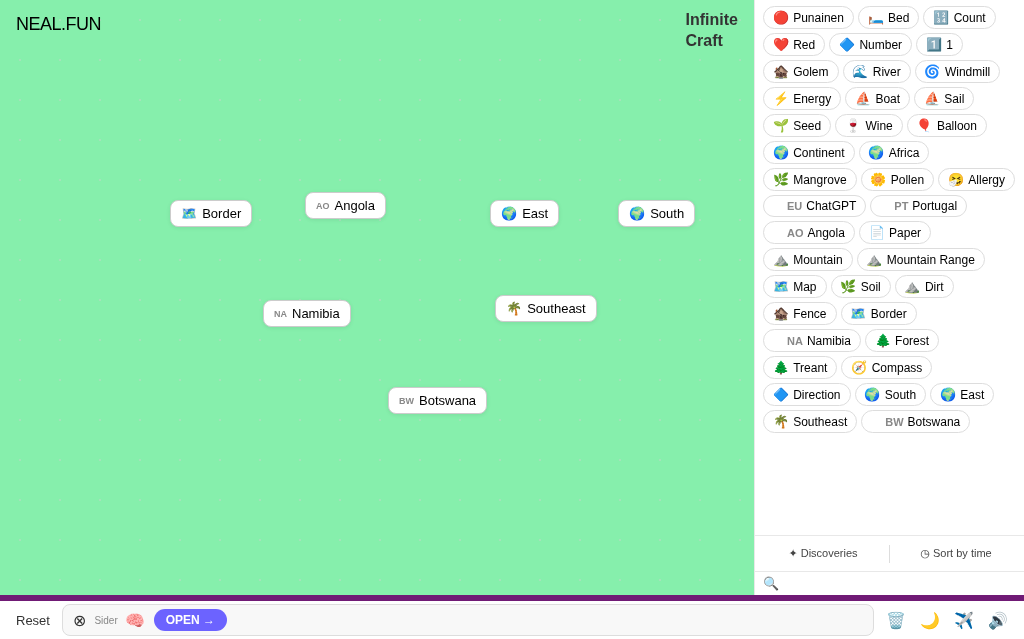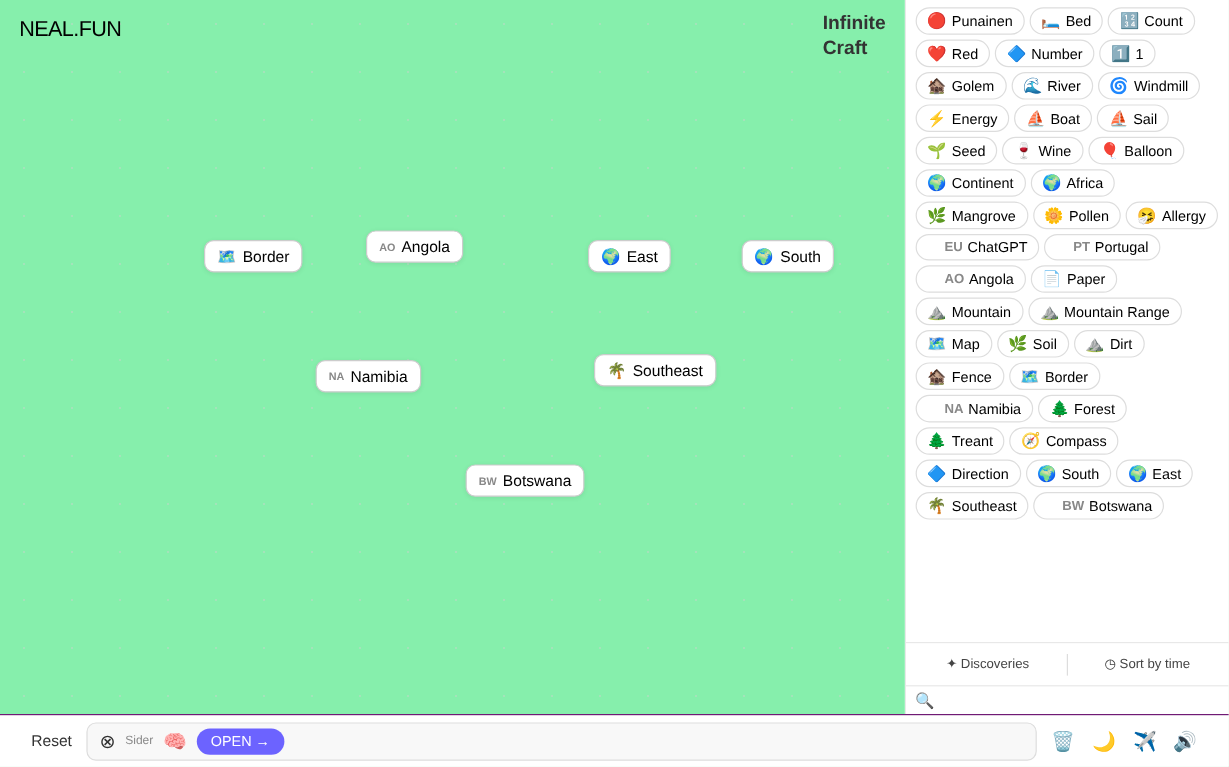--- a/index.html
+++ b/index.html
@@ -92,24 +92,24 @@
       outline: none;
       font-size: 12px;
       color: #555;
       background: transparent;
     }
 
     
     .footer {
       height: 44px;
       background: #fff;
-      border-top: 1px solid #701a75;
-      display: flex;
-      align-items: center;
-      padding: 0 26px;
+      border-top: 6px solid #701a75;
+      display: flex;
+      align-items: center;
+      padding: 0 16px;
       gap: 12px;
     }
 
     .footer .reset-btn {
       font-size: 13px;
       color: #333;
       cursor: pointer;
       background: none;
       border: none;
       font-weight: 500;
@@ -133,21 +133,21 @@
     .ad-banner .ad-text { flex: 1; }
     .ad-banner .ad-sider { font-size: 10px; color: #888; }
     .open-btn {
       background: #6c63ff;
       color: #fff;
       border: none;
       border-radius: 16px;
       padding: 4px 12px;
       font-size: 12px;
       cursor: pointer;
-      font-weight: 400;
+      font-weight: 700;
     }
 
     .footer-icons { display: flex; gap: 14px; align-items: center; }
     .footer-icon { font-size: 16px; color: #555; cursor: pointer; }
 
     .sidebar-bottom-bar {
       display: flex;
       align-items: center;
       border-top: 1px solid #e8e8e8;
       padding: 0 4px;

